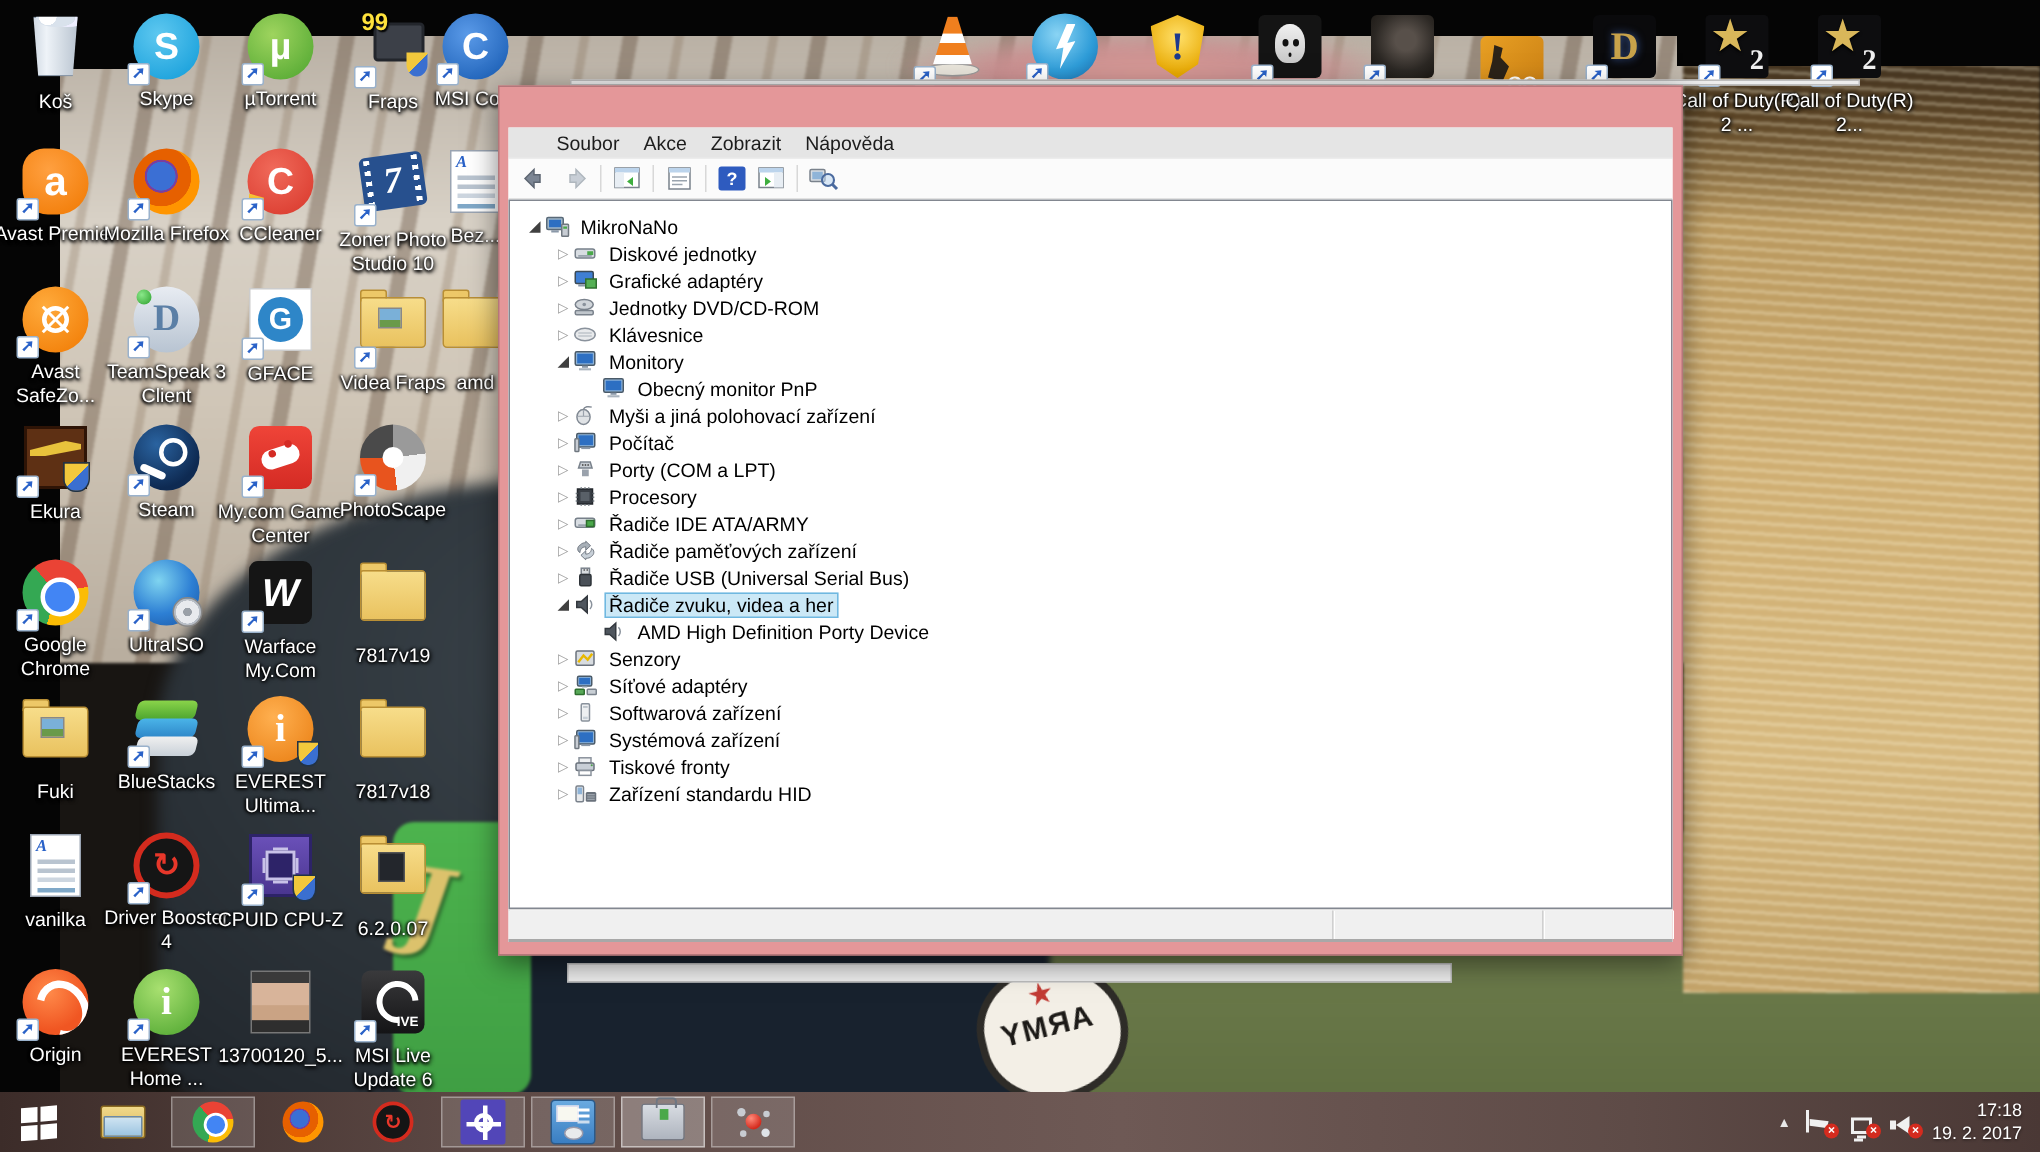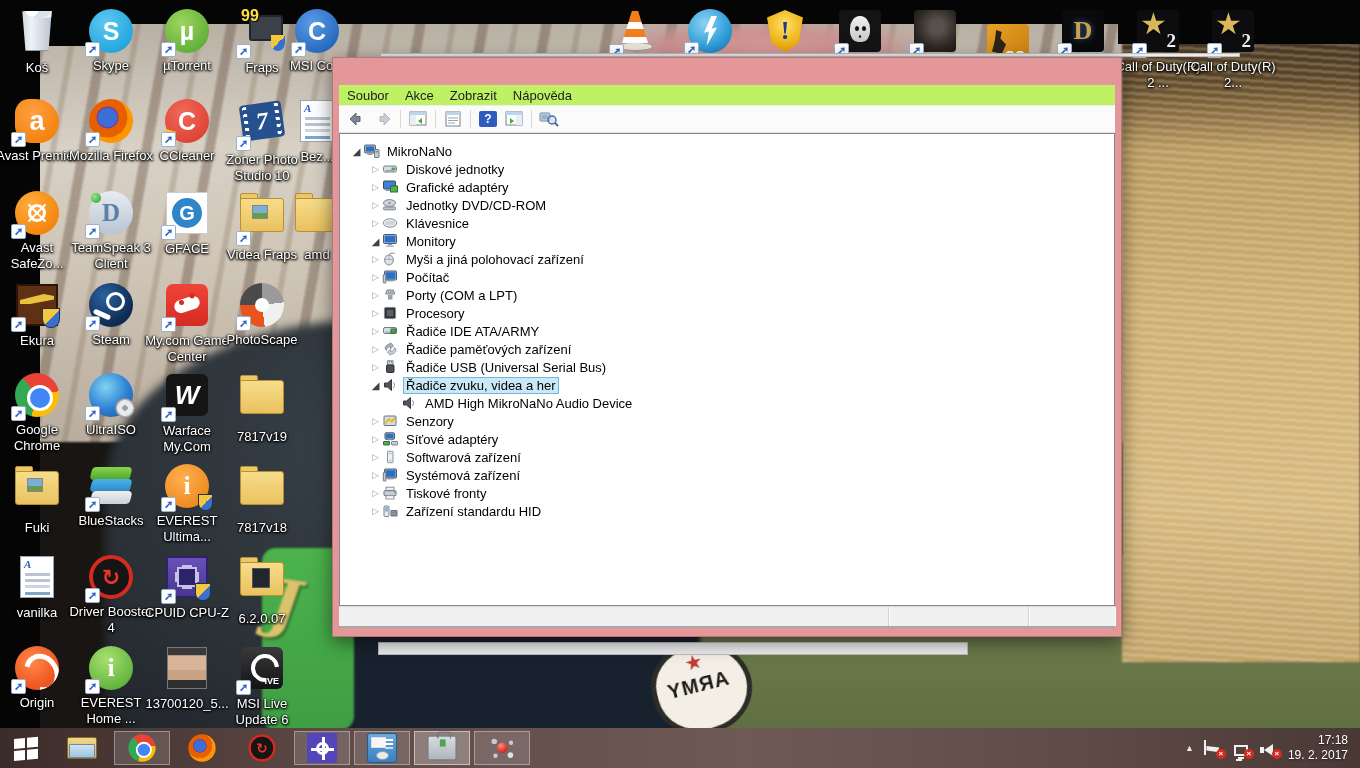--- a/index.html
+++ b/index.html
@@ -179,21 +179,21 @@
     background:var(--titlebar,#e49799);border:1px solid #b5767a;box-shadow:0 5px 18px rgba(0,0,0,.5);}
   #titlebar{position:relative;height:27px;display:flex;align-items:center;}
   #title-icon{margin-left:8px;width:16px;height:15px;}
   #title-text{position:absolute;left:0;right:0;text-align:center;font-size:15px;color:#3f3f3f;}
   #caption-buttons{position:absolute;right:0;top:0;height:27px;display:flex;z-index:2;}
   .capbtn{width:38px;height:27px;display:flex;align-items:center;justify-content:center;color:#4a2b2c;font-size:13px;}
   .capbtn.close{width:46px;background:var(--closebtn,#d96f74);color:#fff;font-weight:bold;}
   .capbtn .maxglyph{width:10px;height:9px;border:1px solid #4a2b2c;display:block;}
   .capbtn .minglyph{width:10px;height:3px;border-bottom:2px solid #4a2b2c;display:block;margin-top:-4px;}
   #winbody{position:absolute;left:6px;right:6px;top:27px;bottom:8px;background:#fbfbfb;display:flex;flex-direction:column;}
-  #menubar{height:21px;background:#bef264;border-bottom:1px solid #ececec;display:flex;align-items:center;padding-left:0;}
+  #menubar{height:21px;background:#e5e5e5;border-bottom:1px solid #ececec;display:flex;align-items:center;padding-left:24px;}
   .menu-item{padding:2px 8px;font-size:13px;color:#1c1c1c;}
   #toolbar{height:27px;background:#fbfbfb;border-bottom:1px solid #e2e2e2;display:flex;align-items:center;padding-left:6px;gap:2px;}
   .toolbtn{width:24px;height:22px;display:flex;align-items:center;justify-content:center;}
   .tool-sep{width:1px;height:18px;background:#d8d8d8;margin:0 3px;}
   #treearea{flex:1;background:#fff;border:1px solid #828790;margin:0;overflow:hidden;position:relative;padding-top:8px;}
   .trow{height:18px;display:flex;align-items:center;font-size:13px;color:#000;white-space:nowrap;}
   .texp{width:13px;text-align:center;flex:0 0 13px;font-size:9px;color:#a0a0a0;}
   .texp.open{color:#404040;font-size:10px;}
   .ticon{width:17px;height:14px;flex:0 0 17px;margin-right:4px;}
   .tlabel{padding:1px 3px;}
@@ -722,20 +722,30 @@
           <div class="trow" style="padding-left: 29px;">
             <span class="texp open">◢</span>
             <span class="ticon"><svg width="17" height="14" viewBox="0 0 16 14">
                 <rect x="1" y="0.5" width="13" height="9" rx="1" fill="#8fb4d8" stroke="#4a5a68"></rect>
                 <rect x="2.3" y="1.8" width="10.4" height="6.4" fill="#2d6fc2"></rect>
                 <rect x="5.5" y="9.8" width="4" height="1.4" fill="#8a98a8"></rect>
                 <rect x="3.5" y="11.5" width="8" height="1.4" fill="#aab4be"></rect>
               </svg></span>
             <span class="tlabel">Monitory</span>
           </div>
+          <div class="trow" style="padding-left: 48px;">
+            <span class="texp"></span>
+            <span class="ticon"><svg width="17" height="14" viewBox="0 0 16 14">
+                <rect x="1" y="0.5" width="13" height="9" rx="1" fill="#8fb4d8" stroke="#4a5a68"></rect>
+                <rect x="2.3" y="1.8" width="10.4" height="6.4" fill="#2d6fc2"></rect>
+                <rect x="5.5" y="9.8" width="4" height="1.4" fill="#8a98a8"></rect>
+                <rect x="3.5" y="11.5" width="8" height="1.4" fill="#aab4be"></rect>
+              </svg></span>
+            <span class="tlabel">Obecný monitor PnP</span>
+          </div>
           <div class="trow" style="padding-left: 29px;">
             <span class="texp">▷</span>
             <span class="ticon"><svg width="17" height="14" viewBox="0 0 16 14">
                 <ellipse cx="6.5" cy="8" rx="4.4" ry="5" fill="#e0e3e6" stroke="#828a94"></ellipse>
                 <path d="M6.5 3.5v4M2.5 7.5h8" stroke="#9aa2ac" stroke-width="0.8"></path>
                 <path d="M6.5 3C7 1 10 0.8 12 1.4" stroke="#828a94" fill="none"></path>
               </svg></span>
             <span class="tlabel">Myši a jiná polohovací zařízení</span>
           </div>
           <div class="trow" style="padding-left: 29px;">
@@ -801,21 +811,21 @@
                 <path d="M10.8 4.2c1.6 1.6 1.6 4.2 0 5.8" stroke="#8a929c" fill="none"></path>
               </svg></span>
             <span class="tlabel selected">Řadiče zvuku, videa a her</span>
           </div>
           <div class="trow" style="padding-left: 48px;">
             <span class="texp"></span>
             <span class="ticon"><svg width="17" height="14" viewBox="0 0 16 14">
                 <polygon points="2,5 5,5 9,1.5 9,12.5 5,9 2,9" fill="#4f565e" stroke="#33383e"></polygon>
                 <path d="M10.8 4.2c1.6 1.6 1.6 4.2 0 5.8" stroke="#8a929c" fill="none"></path>
               </svg></span>
-            <span class="tlabel">AMD High MikroNaNo Audio Device</span>
+            <span class="tlabel">AMD High Definition Porty Device</span>
           </div>
           <div class="trow" style="padding-left: 29px;">
             <span class="texp">▷</span>
             <span class="ticon"><svg width="17" height="14" viewBox="0 0 16 14">
                 <rect x="1.5" y="2" width="12" height="9.5" rx="1" fill="#d8dce0" stroke="#6a727c"></rect>
                 <path d="M3 9.5l3.5-4.5 2.8 2.8 3-4" stroke="#e8b800" stroke-width="1.6" fill="none"></path>
               </svg></span>
             <span class="tlabel">Senzory</span>
           </div>
           <div class="trow" style="padding-left: 29px;">

